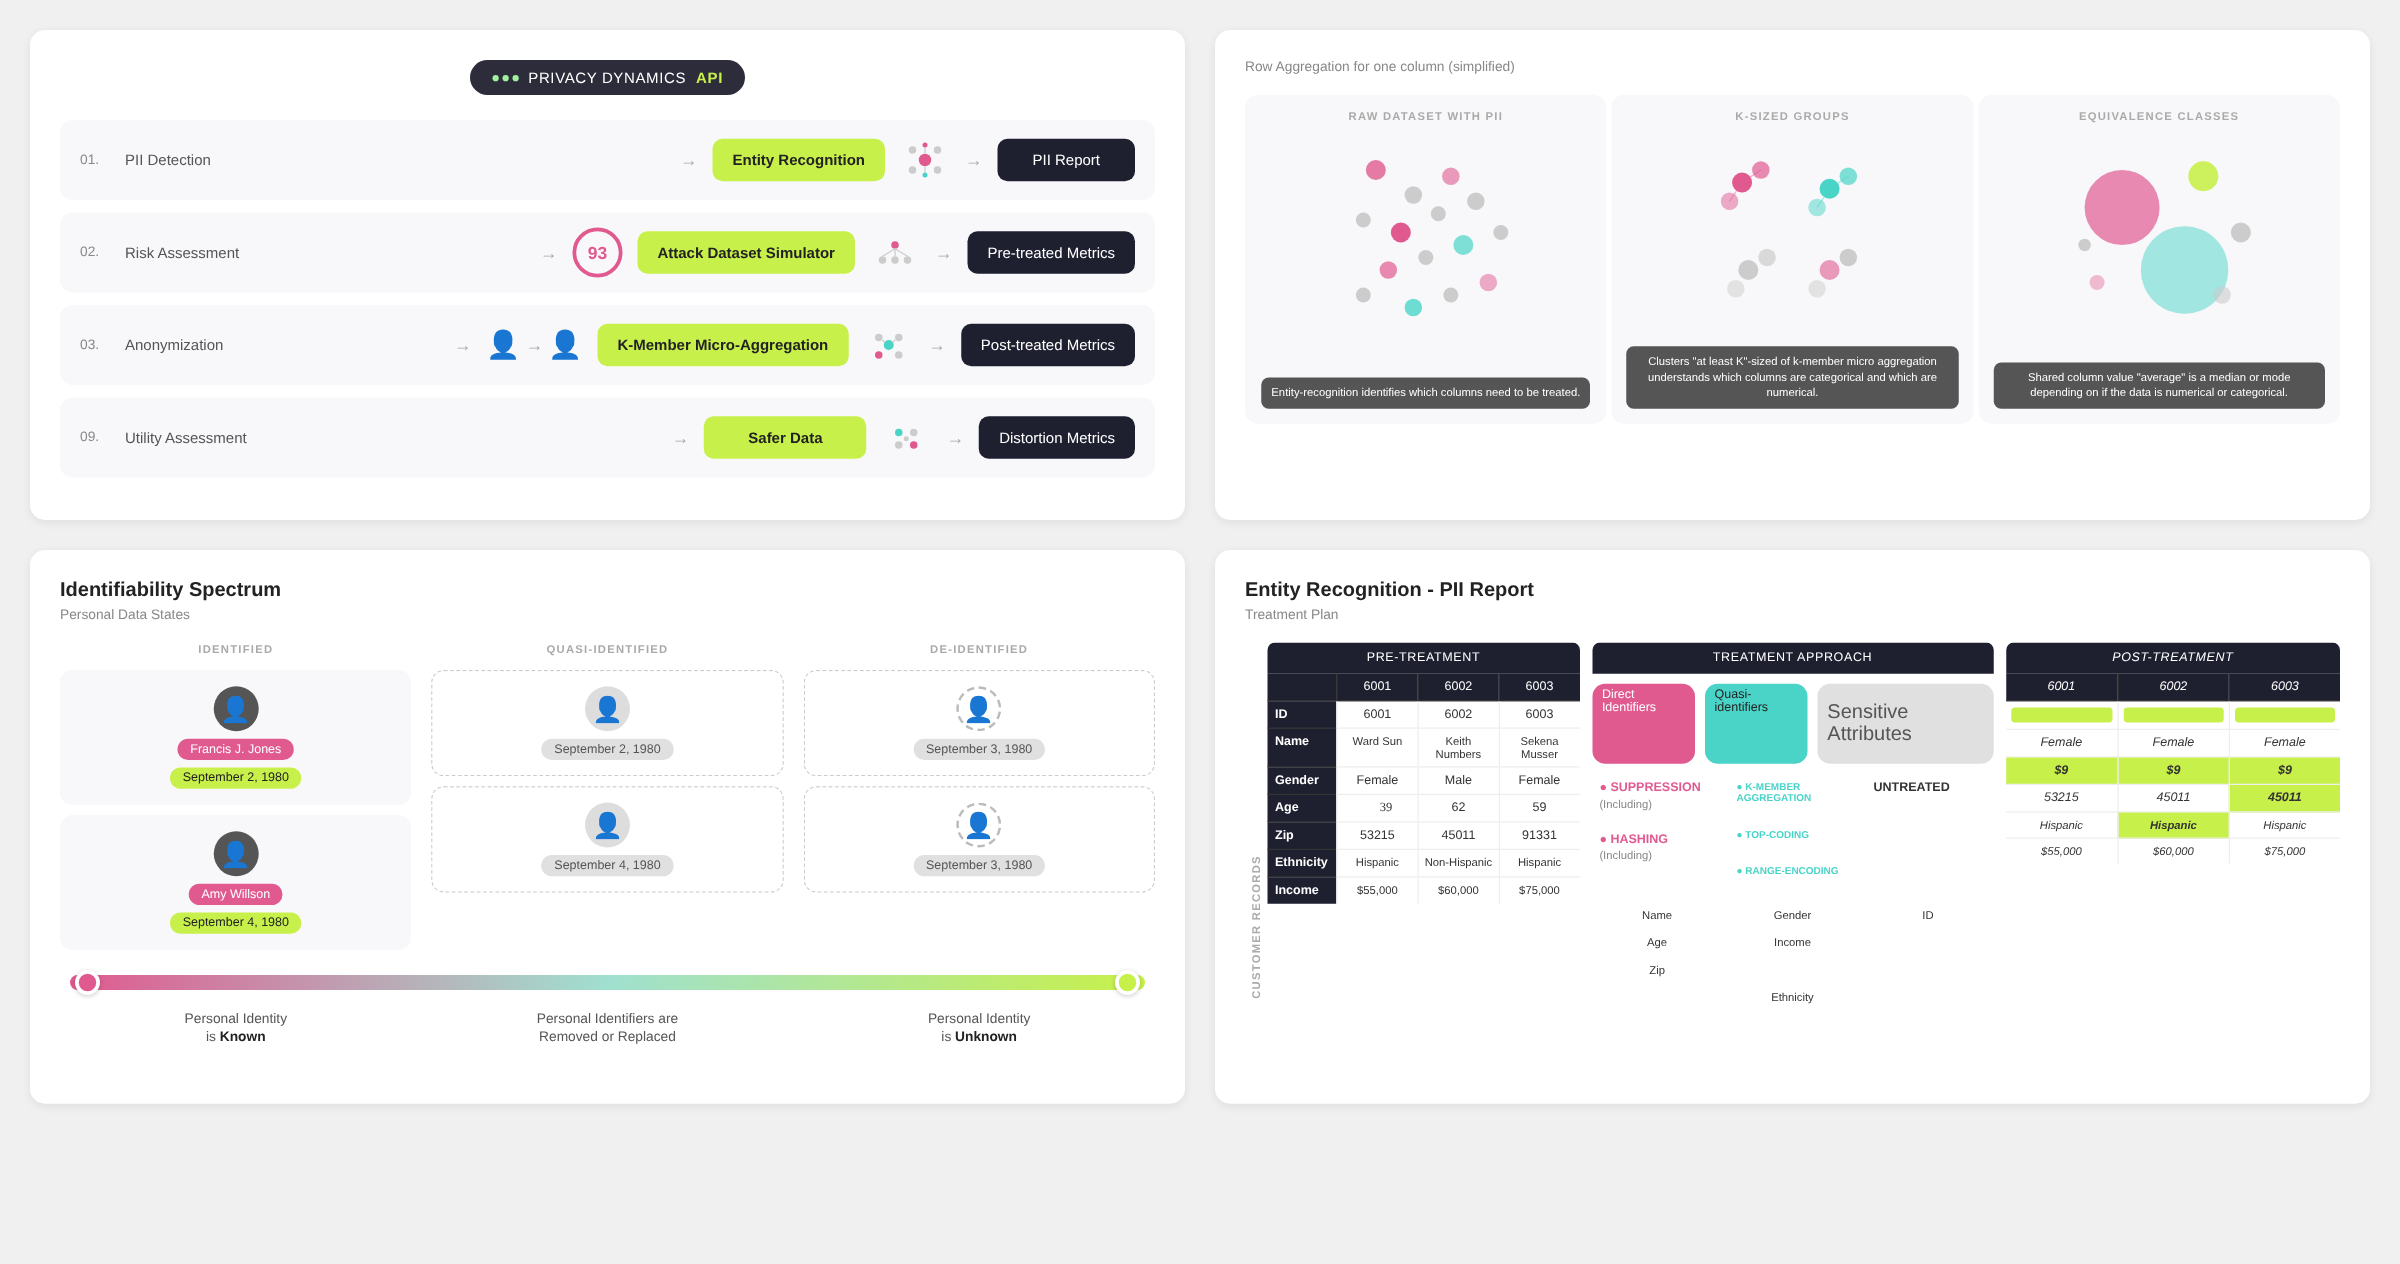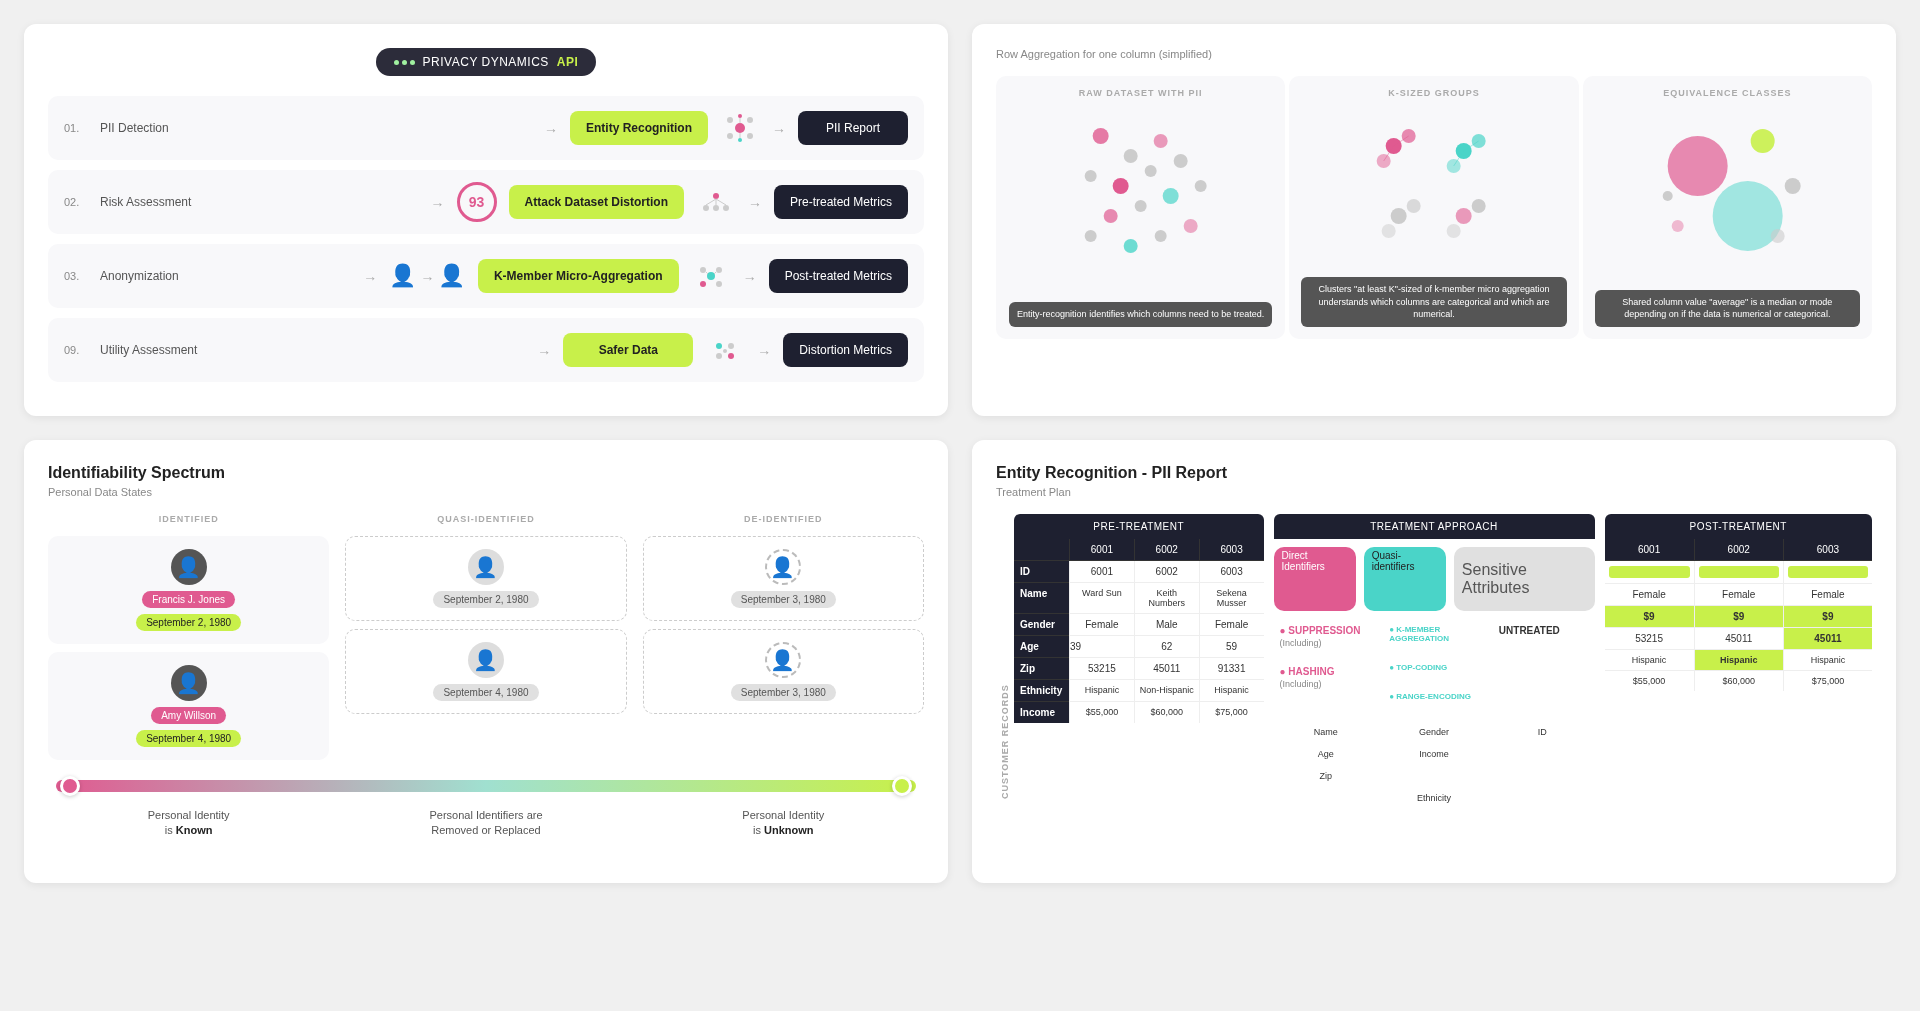--- a/index.html
+++ b/index.html
@@ -313,21 +313,21 @@
       </div>
       <span class="arrow">→</span>
       <div class="dark-btn">PII Report</div>
     </div>
 
     <div class="pipeline-row">
       <span class="pipeline-num">02.</span>
       <span class="pipeline-label">Risk Assessment</span>
       <span class="arrow">→</span>
       <div class="risk-circle">93</div>
-      <div class="green-btn">Attack Dataset Distortion</div>
+      <div class="green-btn">Attack Dataset Simulator</div>
       <div class="pipeline-icon">
         <svg width="36" height="36" viewBox="0 0 36 36">
           <circle cx="18" cy="12" r="3" fill="#e05a90"></circle>
           <circle cx="8" cy="24" r="3" fill="#ccc"></circle>
           <circle cx="18" cy="24" r="3" fill="#ccc"></circle>
           <circle cx="28" cy="24" r="3" fill="#ccc"></circle>
           <line x1="18" y1="15" x2="8" y2="21" stroke="#ccc" stroke-width="1"></line>
           <line x1="18" y1="15" x2="18" y2="21" stroke="#ccc" stroke-width="1"></line>
           <line x1="18" y1="15" x2="28" y2="21" stroke="#ccc" stroke-width="1"></line>
         </svg>
@@ -554,21 +554,21 @@
               <div style="text-align:center;padding:5px 4px;border-bottom:1px solid #eee;border-left:1px solid #eee;font-size:9px;">Ward Sun</div>
               <div style="text-align:center;padding:5px 4px;border-bottom:1px solid #eee;border-left:1px solid #eee;font-size:9px;">Keith Numbers</div>
               <div style="text-align:center;padding:5px 4px;border-bottom:1px solid #eee;border-left:1px solid #eee;font-size:9px;">Sekena Musser</div>
 
               <div style="background:#1e2030;color:#fff;padding:5px 6px;border-bottom:1px solid #333;font-weight:600;">Gender</div>
               <div style="text-align:center;padding:5px 4px;border-bottom:1px solid #eee;border-left:1px solid #eee;">Female</div>
               <div style="text-align:center;padding:5px 4px;border-bottom:1px solid #eee;border-left:1px solid #eee;">Male</div>
               <div style="text-align:center;padding:5px 4px;border-bottom:1px solid #eee;border-left:1px solid #eee;">Female</div>
 
               <div style="background:#1e2030;color:#fff;padding:5px 6px;border-bottom:1px solid #333;font-weight:600;">Age</div>
-              <div style="text-align:left;padding:5px 0;border-bottom:1px solid #eee;border-left:1px solid #eee;">39</div>
+              <div style="text-align:right;padding:5px 20px;border-bottom:1px solid #eee;border-left:1px solid #eee;font-family:Liberation Serif, serif;">39</div>
               <div style="text-align:center;padding:5px 4px;border-bottom:1px solid #eee;border-left:1px solid #eee;">62</div>
               <div style="text-align:center;padding:5px 4px;border-bottom:1px solid #eee;border-left:1px solid #eee;">59</div>
 
               <div style="background:#1e2030;color:#fff;padding:5px 6px;border-bottom:1px solid #333;font-weight:600;">Zip</div>
               <div style="text-align:center;padding:5px 4px;border-bottom:1px solid #eee;border-left:1px solid #eee;">53215</div>
               <div style="text-align:center;padding:5px 4px;border-bottom:1px solid #eee;border-left:1px solid #eee;">45011</div>
               <div style="text-align:center;padding:5px 4px;border-bottom:1px solid #eee;border-left:1px solid #eee;">91331</div>
 
               <div style="background:#1e2030;color:#fff;padding:5px 6px;border-bottom:1px solid #333;font-weight:600;">Ethnicity</div>
               <div style="text-align:center;padding:5px 4px;border-bottom:1px solid #eee;border-left:1px solid #eee;font-size:9px;">Hispanic</div>
@@ -629,21 +629,21 @@
           <div class="field-box"></div>
           <div class="field-box">Zip</div>
           <div class="field-box"></div>
           <div class="field-box"></div>
           <div class="field-box"></div>
           <div class="field-box">Ethnicity</div>
           <div class="field-box"></div>
         </div>
       </div>
 
-      <div style="flex:1; min-width:0;">
+      <div style="flex:1; min-width:0;font-style:italic;">
         <div style="background:#1e2030;color:#fff;text-align:center;padding:7px;font-size:10px;letter-spacing:0.5px;border-radius:6px 6px 0 0;">POST-TREATMENT</div>
         <div style="display:grid;grid-template-columns:repeat(3,1fr);font-size:10px;">
           <div style="background:#1e2030;color:#fff;text-align:center;padding:5px 4px;border-bottom:1px solid #333;">6001</div>
           <div style="background:#1e2030;color:#fff;text-align:center;padding:5px 4px;border-bottom:1px solid #333;border-left:1px solid #333;">6002</div>
           <div style="background:#1e2030;color:#fff;text-align:center;padding:5px 4px;border-bottom:1px solid #333;border-left:1px solid #333;">6003</div>
 
           <div style="padding:5px 4px;border-bottom:1px solid #eee;">
               <div style="background:#c8f04a;height:12px;border-radius:3px;"></div>
             </div>
           <div style="padding:5px 4px;border-bottom:1px solid #eee;border-left:1px solid #eee;">

